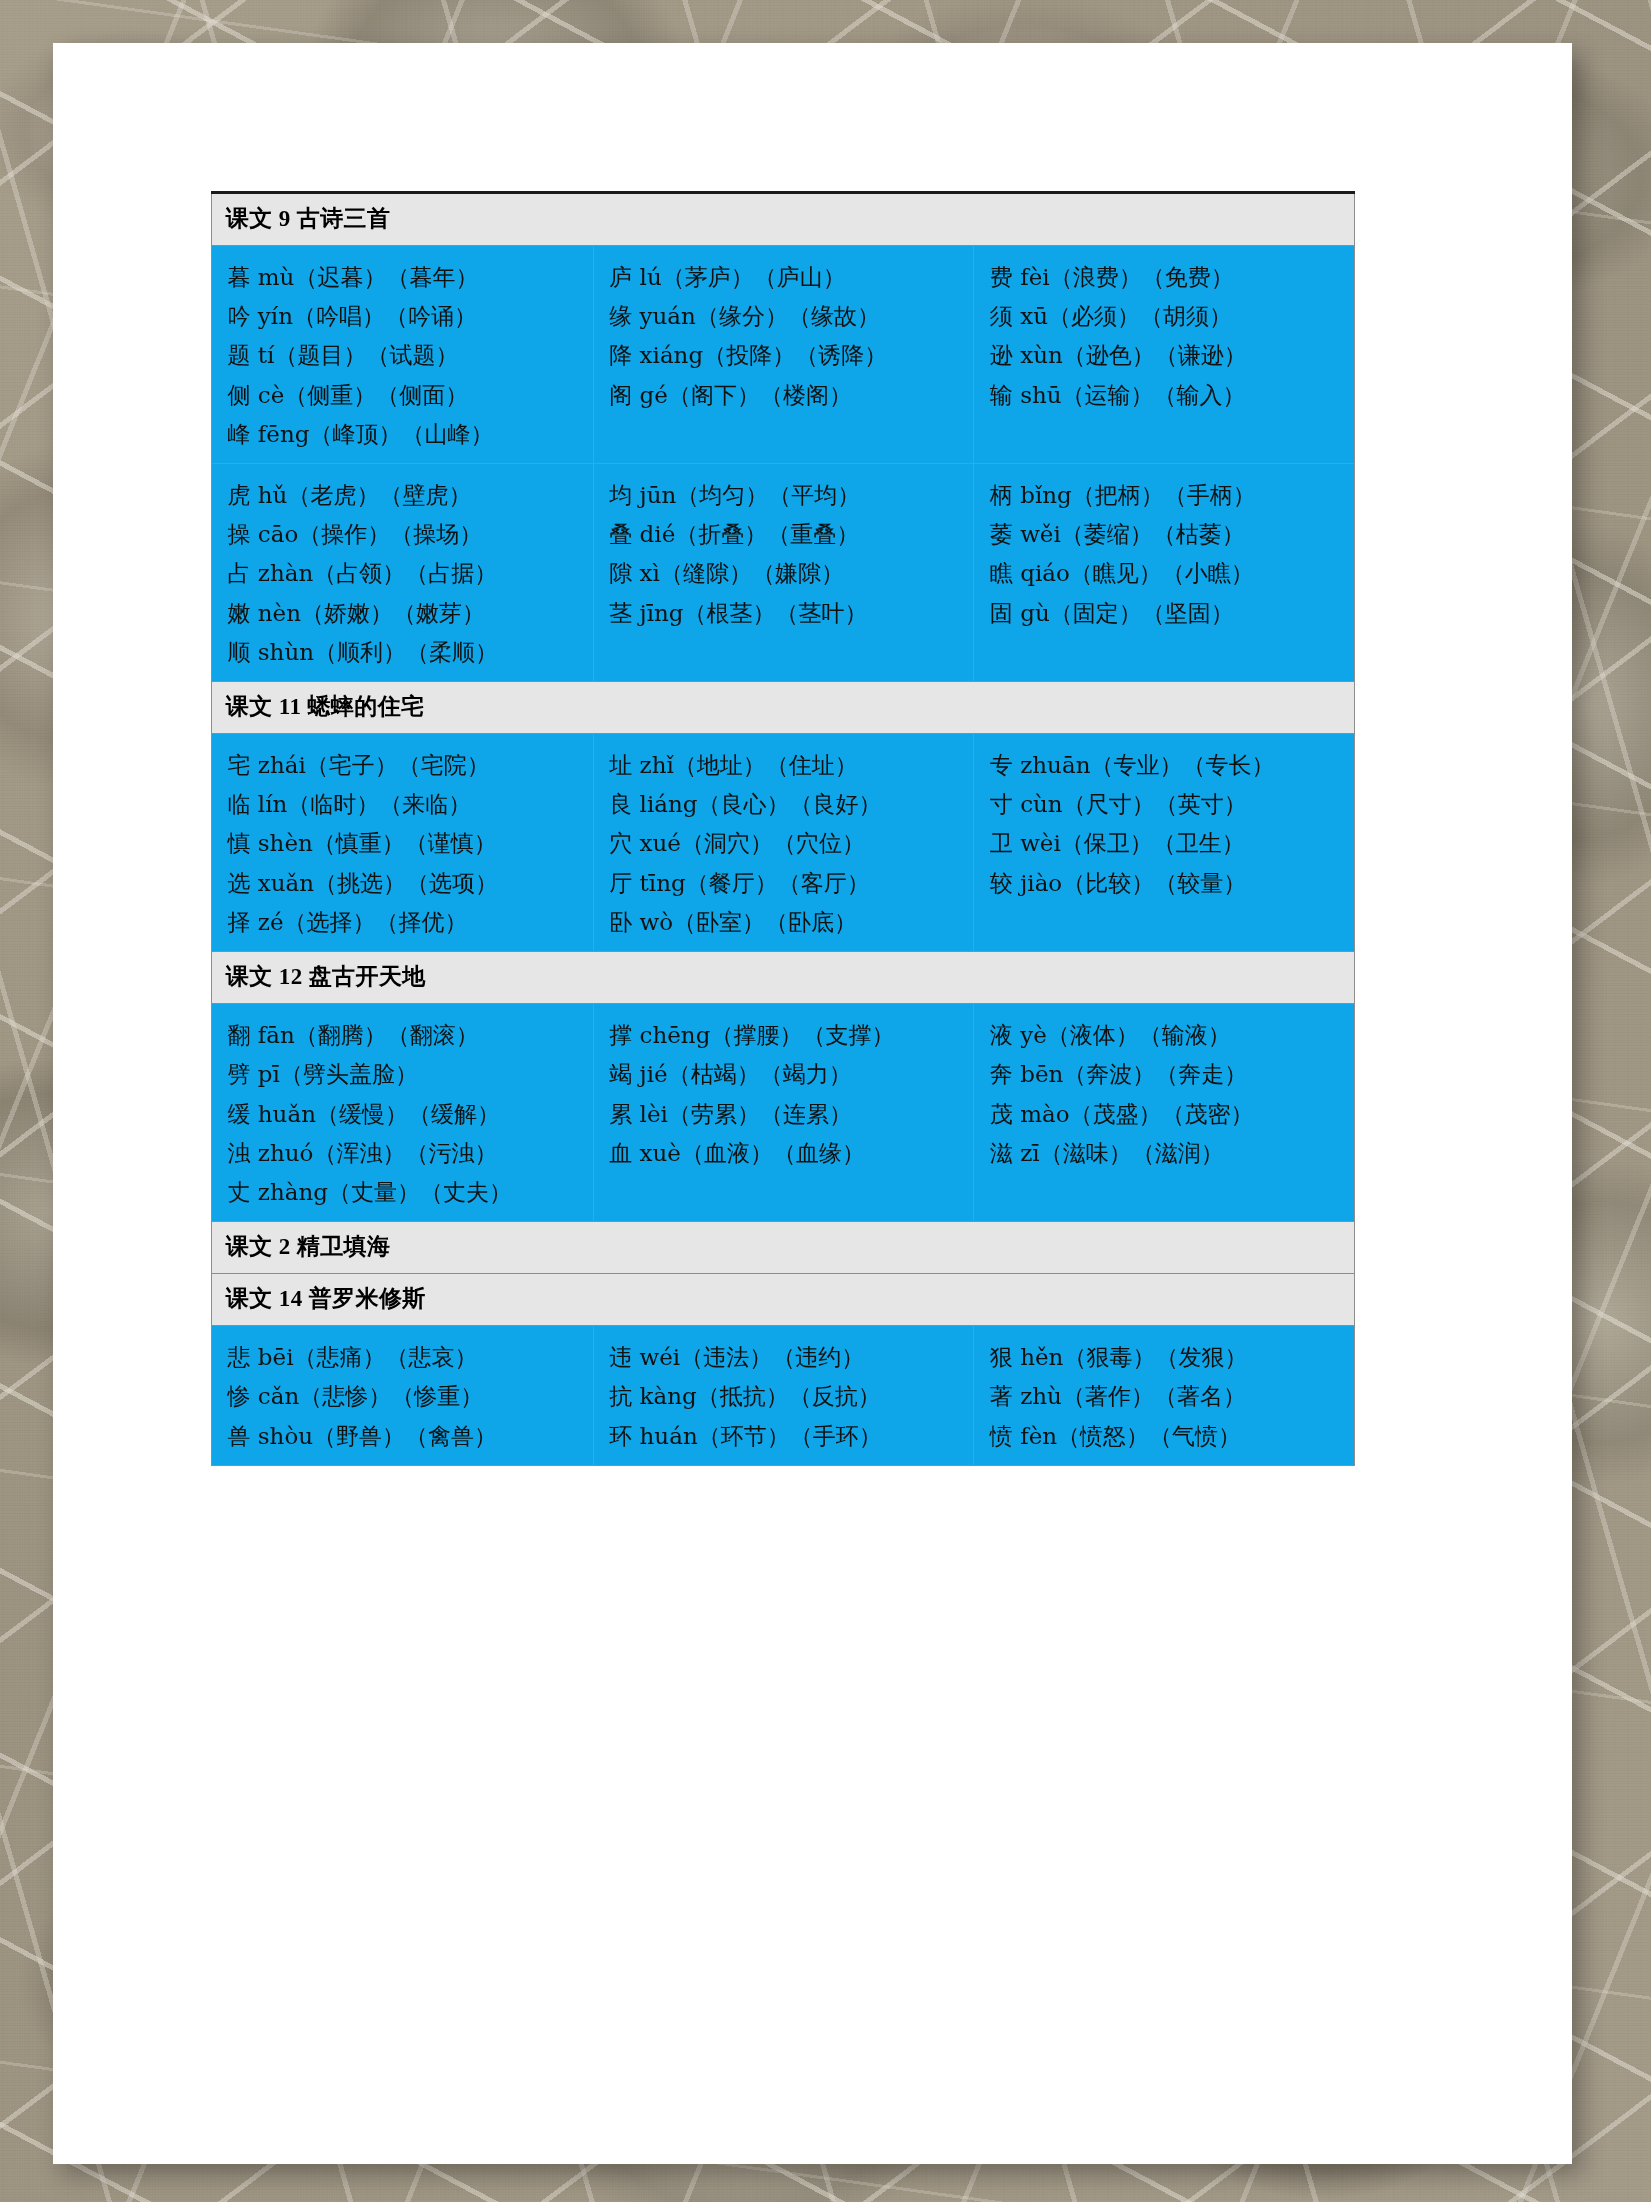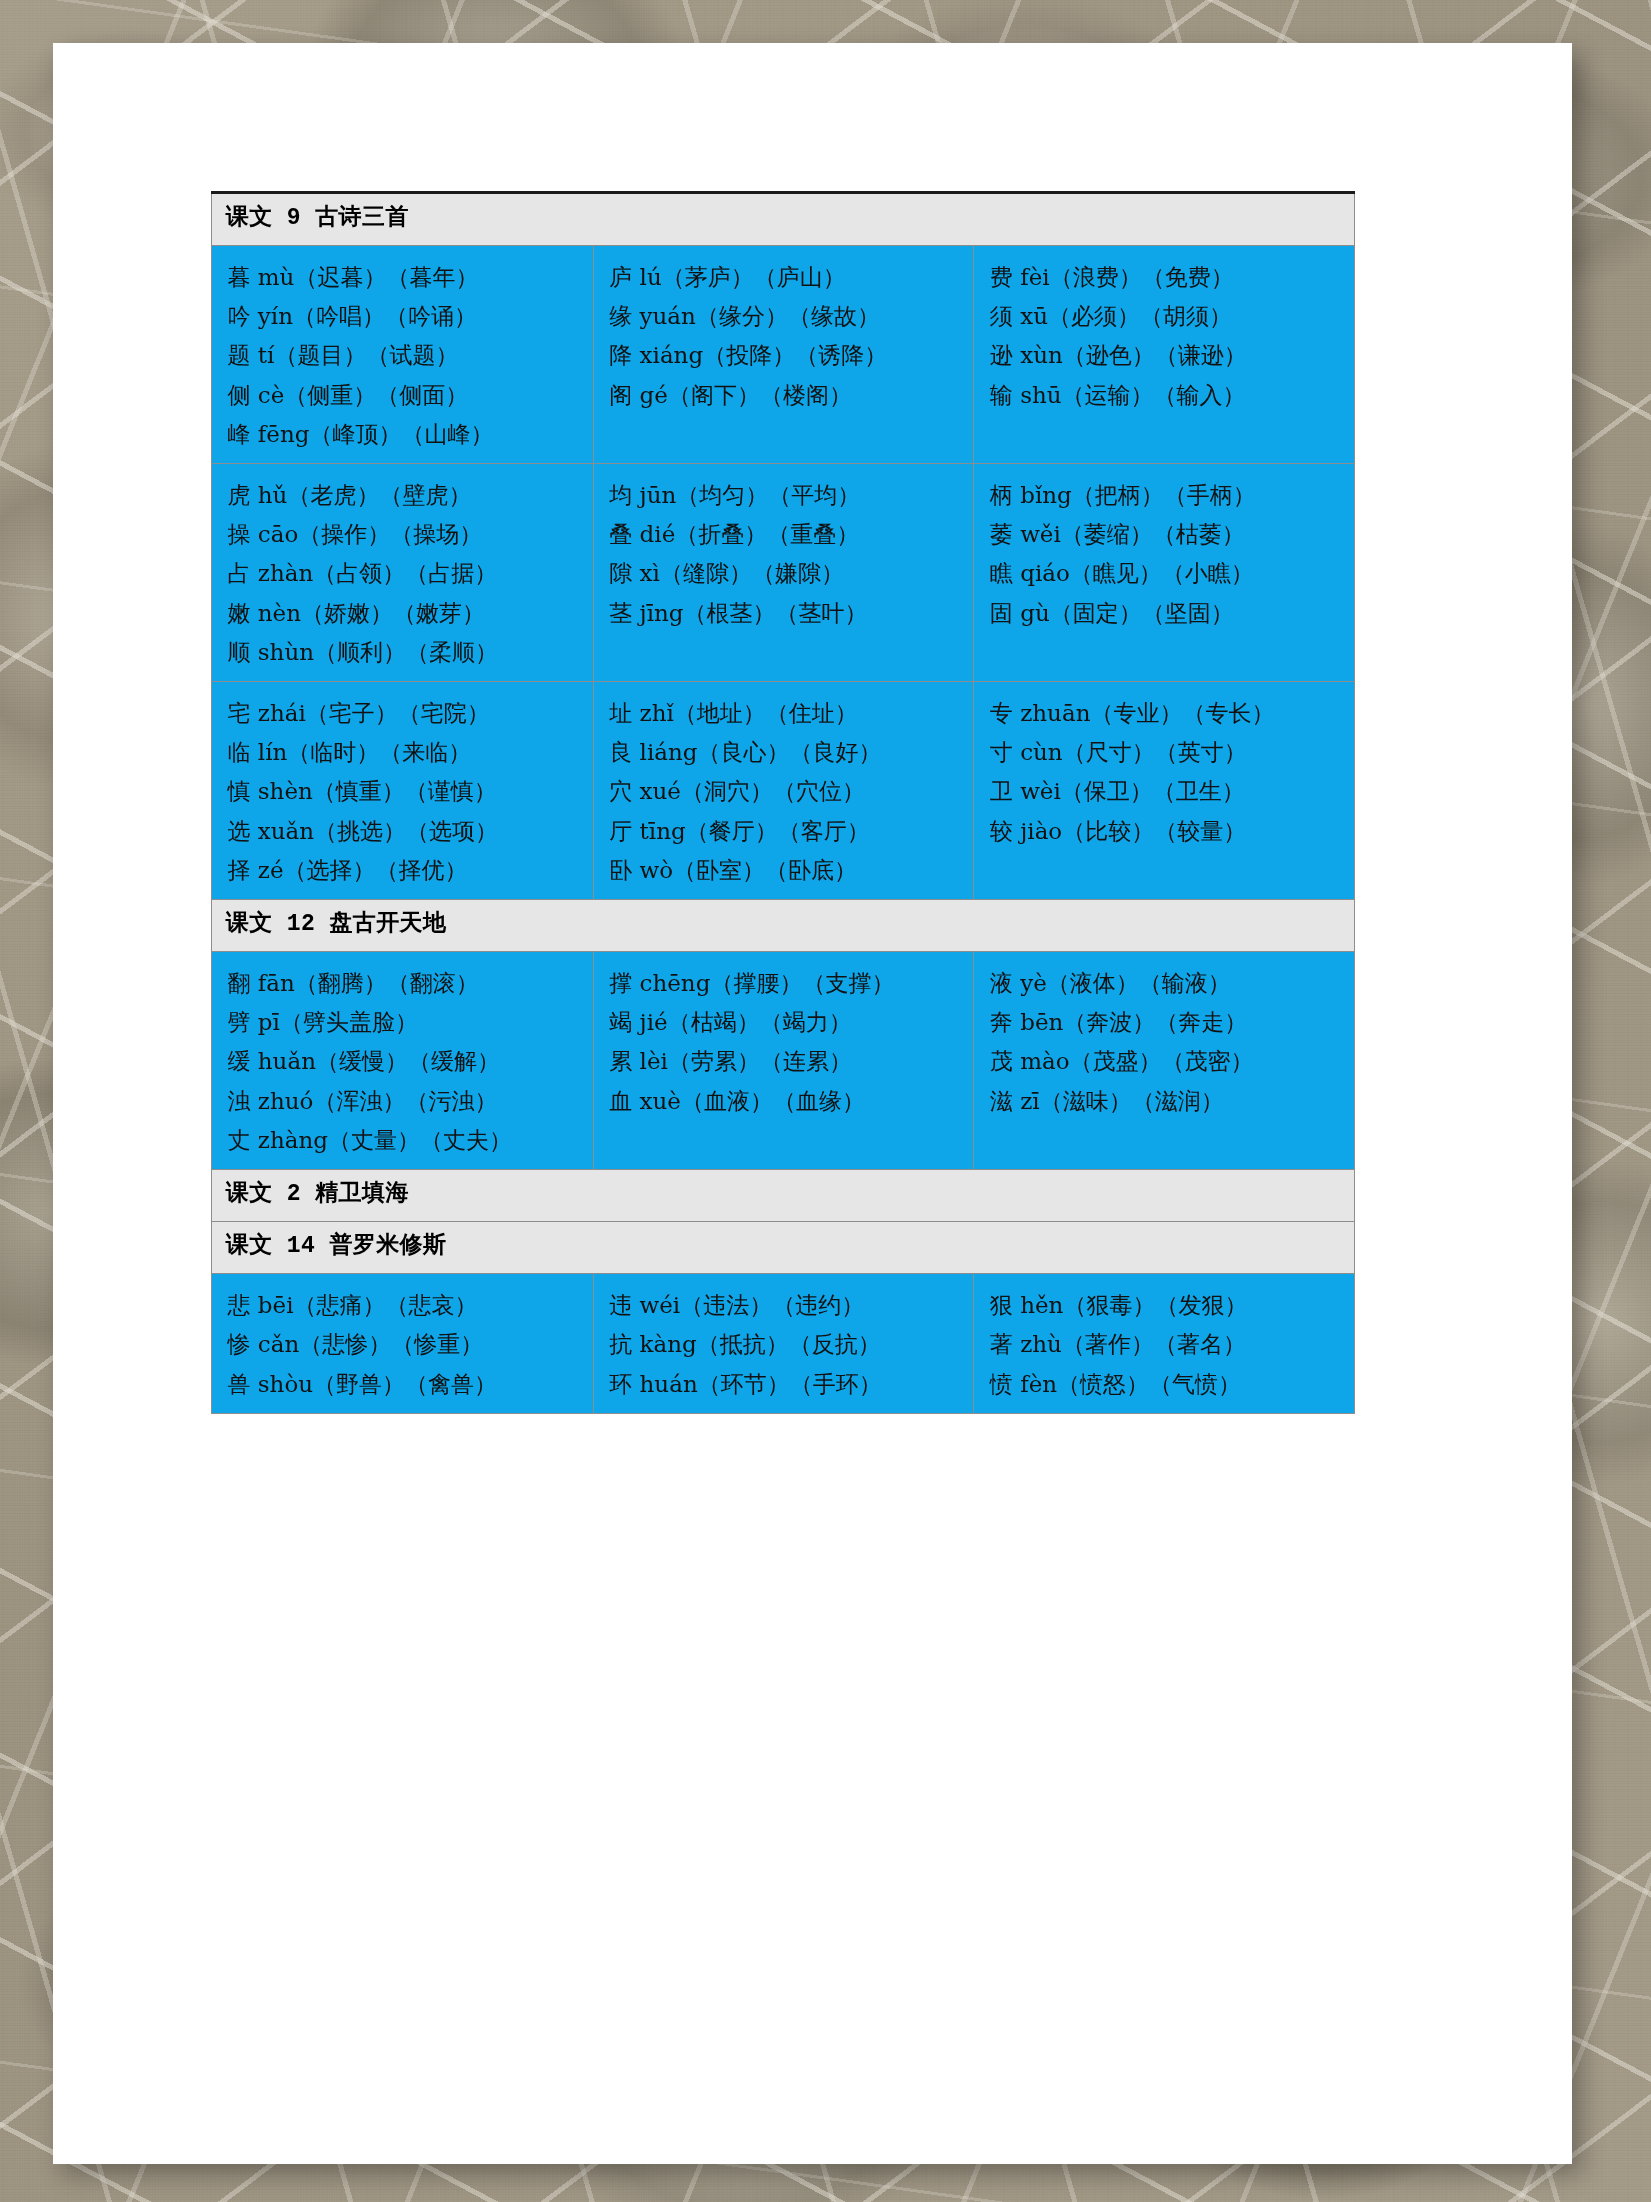--- a/index.html
+++ b/index.html
@@ -80,21 +80,21 @@
   #vocab-table td {
     border: 0.9px solid #8d8d8d;
     vertical-align: top;
     padding: 0;
   }
 
   .section-header {
     background: #e6e6e6;
     border-top: 3.4px solid #1b1b1b !important;
     padding: 12px 13.8px 13.8px 13.8px !important;
-    font-family: Liberation Mono, monospace;
+    font-family: Liberation Serif, serif;
     font-weight: bold;
     font-size: 23px;
     color: #000;
     letter-spacing: 0.4px;
     line-height: 1.1;
   }
   .section-header.plain-top {
     border-top: 0.9px solid #8d8d8d !important;
   }
 
@@ -171,20 +171,23 @@
           <div class="entry">茎 jīng（根茎）（茎叶）</div>
         </td>
         <td class="entry-cell">
           <div class="entry">柄 bǐng（把柄）（手柄）</div>
           <div class="entry">萎 wěi（萎缩）（枯萎）</div>
           <div class="entry">瞧 qiáo（瞧见）（小瞧）</div>
           <div class="entry">固 gù（固定）（坚固）</div>
         </td>
       </tr>
       <tr>
+        <td colspan="3" class="section-header plain-top">课文 11 蟋蟀的住宅</td>
+      </tr>
+      <tr>
         <td class="entry-cell">
           <div class="entry">宅 zhái（宅子）（宅院）</div>
           <div class="entry">临 lín（临时）（来临）</div>
           <div class="entry">慎 shèn（慎重）（谨慎）</div>
           <div class="entry">选 xuǎn（挑选）（选项）</div>
           <div class="entry">择 zé（选择）（择优）</div>
         </td>
         <td class="entry-cell">
           <div class="entry">址 zhǐ（地址）（住址）</div>
           <div class="entry">良 liáng（良心）（良好）</div>

